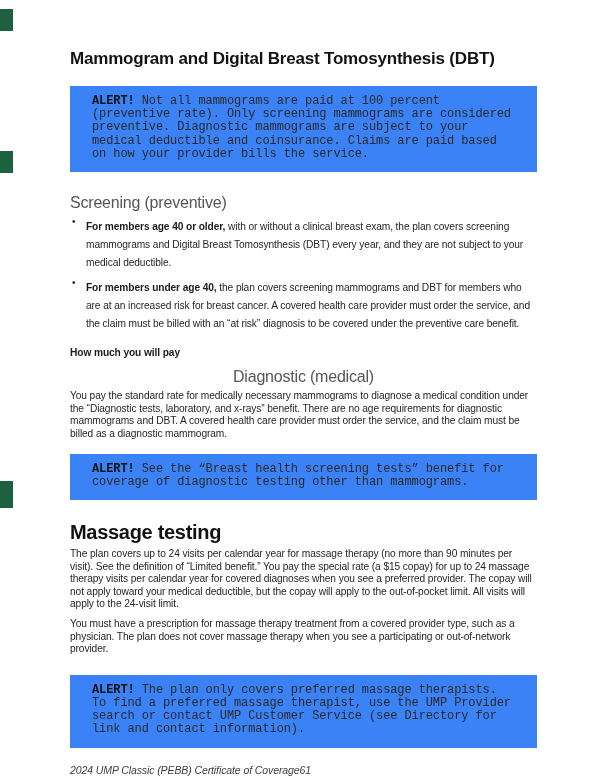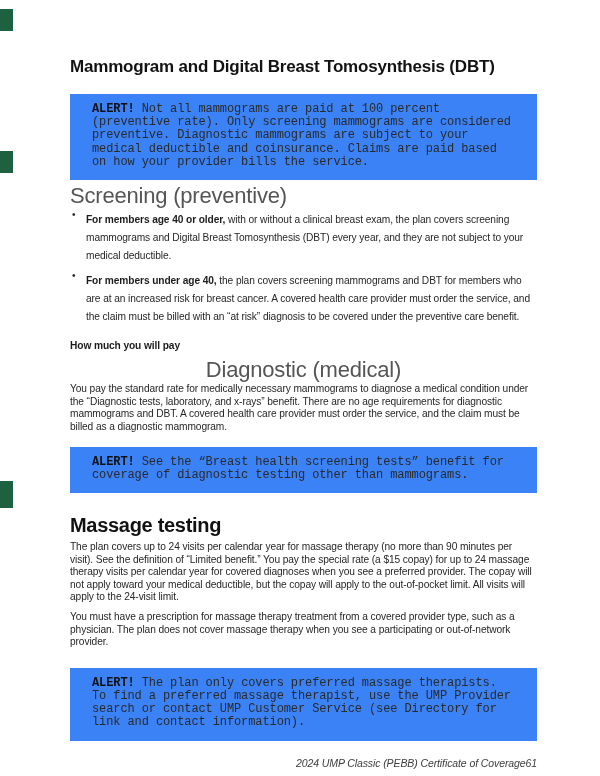--- a/index.html
+++ b/index.html
@@ -9,42 +9,42 @@
     -webkit-font-smoothing:antialiased;
   }
   .page { position:relative; width:600px; height:776px; background:#fff; }
 
   
   .rev-bar { position:absolute; left:0; width:13px; background:#1d6141; }
   .rev-bar.b1 { top:9px;   height:22px; }
   .rev-bar.b2 { top:151px; height:22px; }
   .rev-bar.b3 { top:481px; height:27px; }
 
-  .content { padding:8px 63px 0 70px; color:#262626; }
+  .content { padding:0 63px 0 70px; color:#262626; }
 
   .doc-title {
     margin:0; padding-top:48px;
     font-size:17px; font-weight:700; color:#121212; letter-spacing:-0.2px;
     line-height:22px;
   }
 
   .alert-box {
     background:#3b82f6;
     padding:9px 20px 11px 22px;
     font-size:12px; line-height:13.2px; letter-spacing:-0.1px; color:#2a2a2a;font-family:Liberation Mono, monospace;
   }
   .alert-box p { margin:0; }
   .alert-box strong { color:#111; }
   .alert-1 { margin-top:16px; }
   .alert-2 { margin-top:14px; }
   .alert-3 { margin-top:19px; }
 
   .section-heading {
-    margin:6px 0 3px 0;
-    font-size:22px; font-weight:400; color:#555555; letter-spacing:-0.2px;
+    margin:21px 0 3px 0;
+    font-size:16px; font-weight:400; color:#555555; letter-spacing:-0.2px;
     line-height:20px;
   }
   .section-heading.tight { margin-top:8px;text-align:center; }
 
   .body-text {
     font-size:10.2px; line-height:12.4px; letter-spacing:-0.1px; color:#262626;
     margin:0;
   }
   .mt8 { margin-top:8px; }
 
@@ -56,21 +56,21 @@
   .bold-heading { display:block; margin-top:16px; }
 
   .big-heading {
     margin:20px 0 4px 0;
     font-size:20px; font-weight:700; color:#121212; letter-spacing:-0.3px;
     line-height:24px;
   }
 
   .footer {
     margin-top:16px;
-    display:flex; justify-content:flex-end; align-items:baseline;
+    display:flex; justify-content:flex-start; align-items:baseline;
     font-size:10.5px; font-style:italic; color:#3d3d3d; letter-spacing:-0.1px;
   }
 </style>
 </head>
 <body>
 
 <div class="page">
 
   <div class="rev-bar b1"></div>
   <div class="rev-bar b2"></div>

